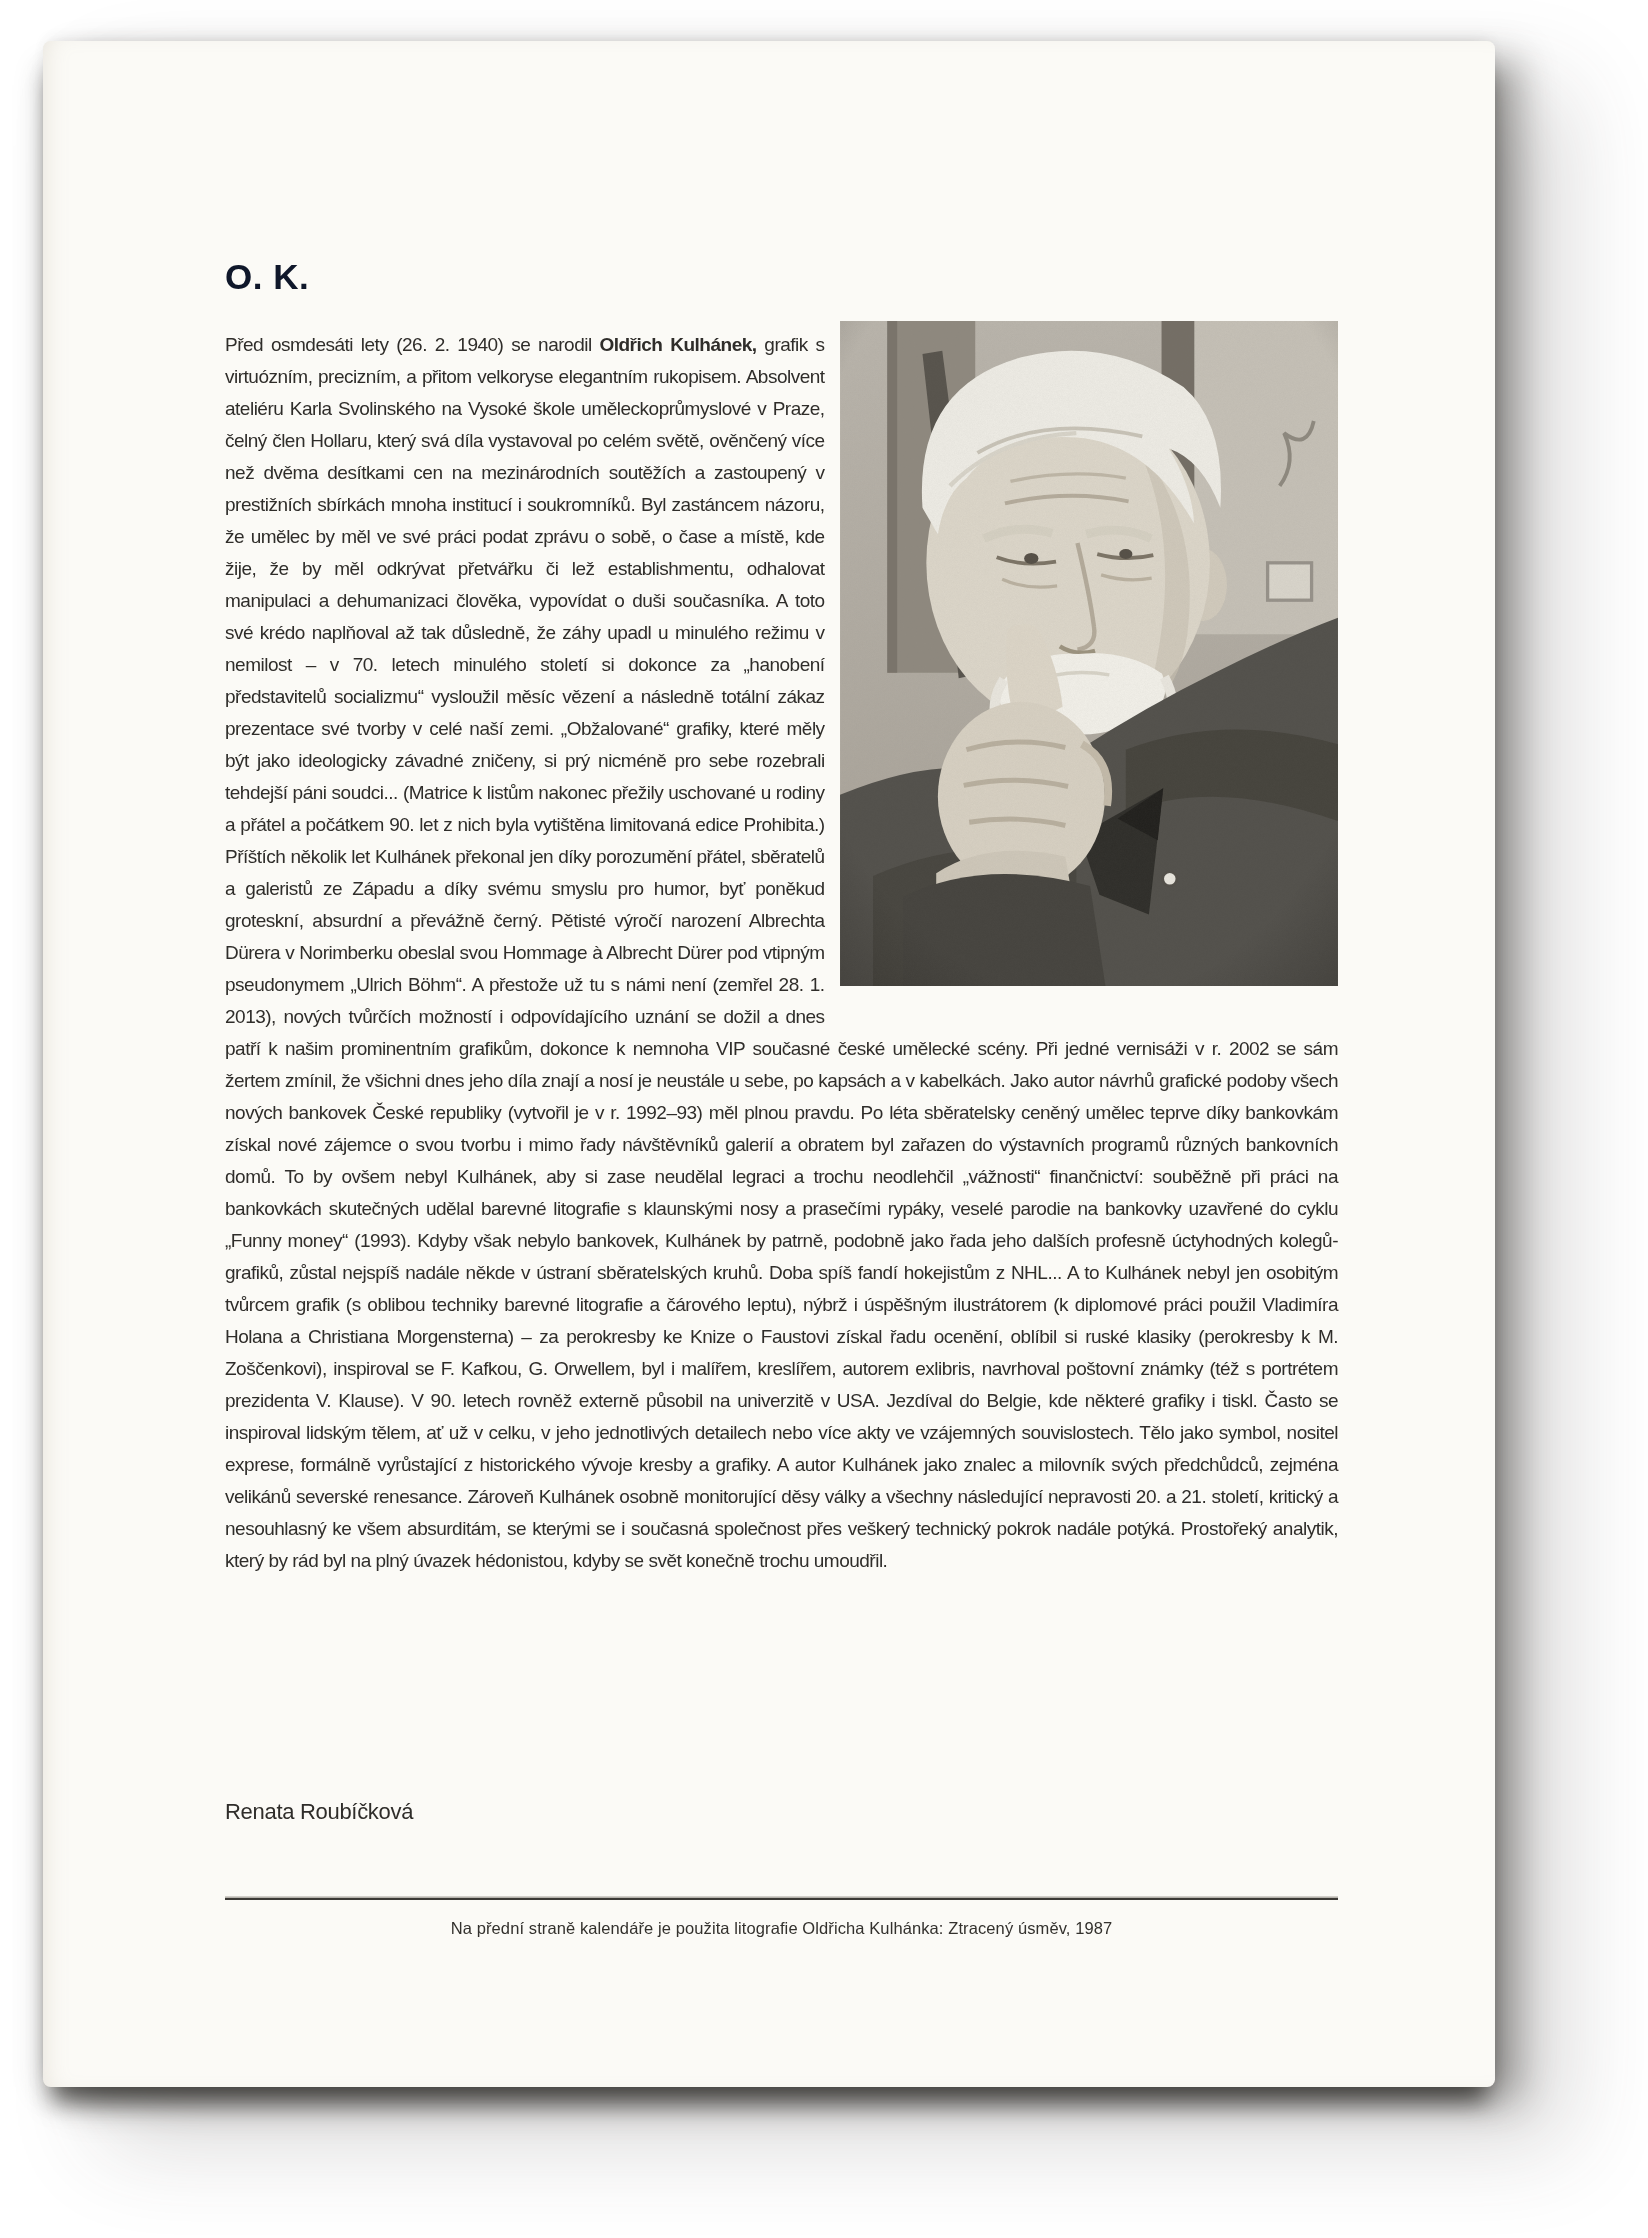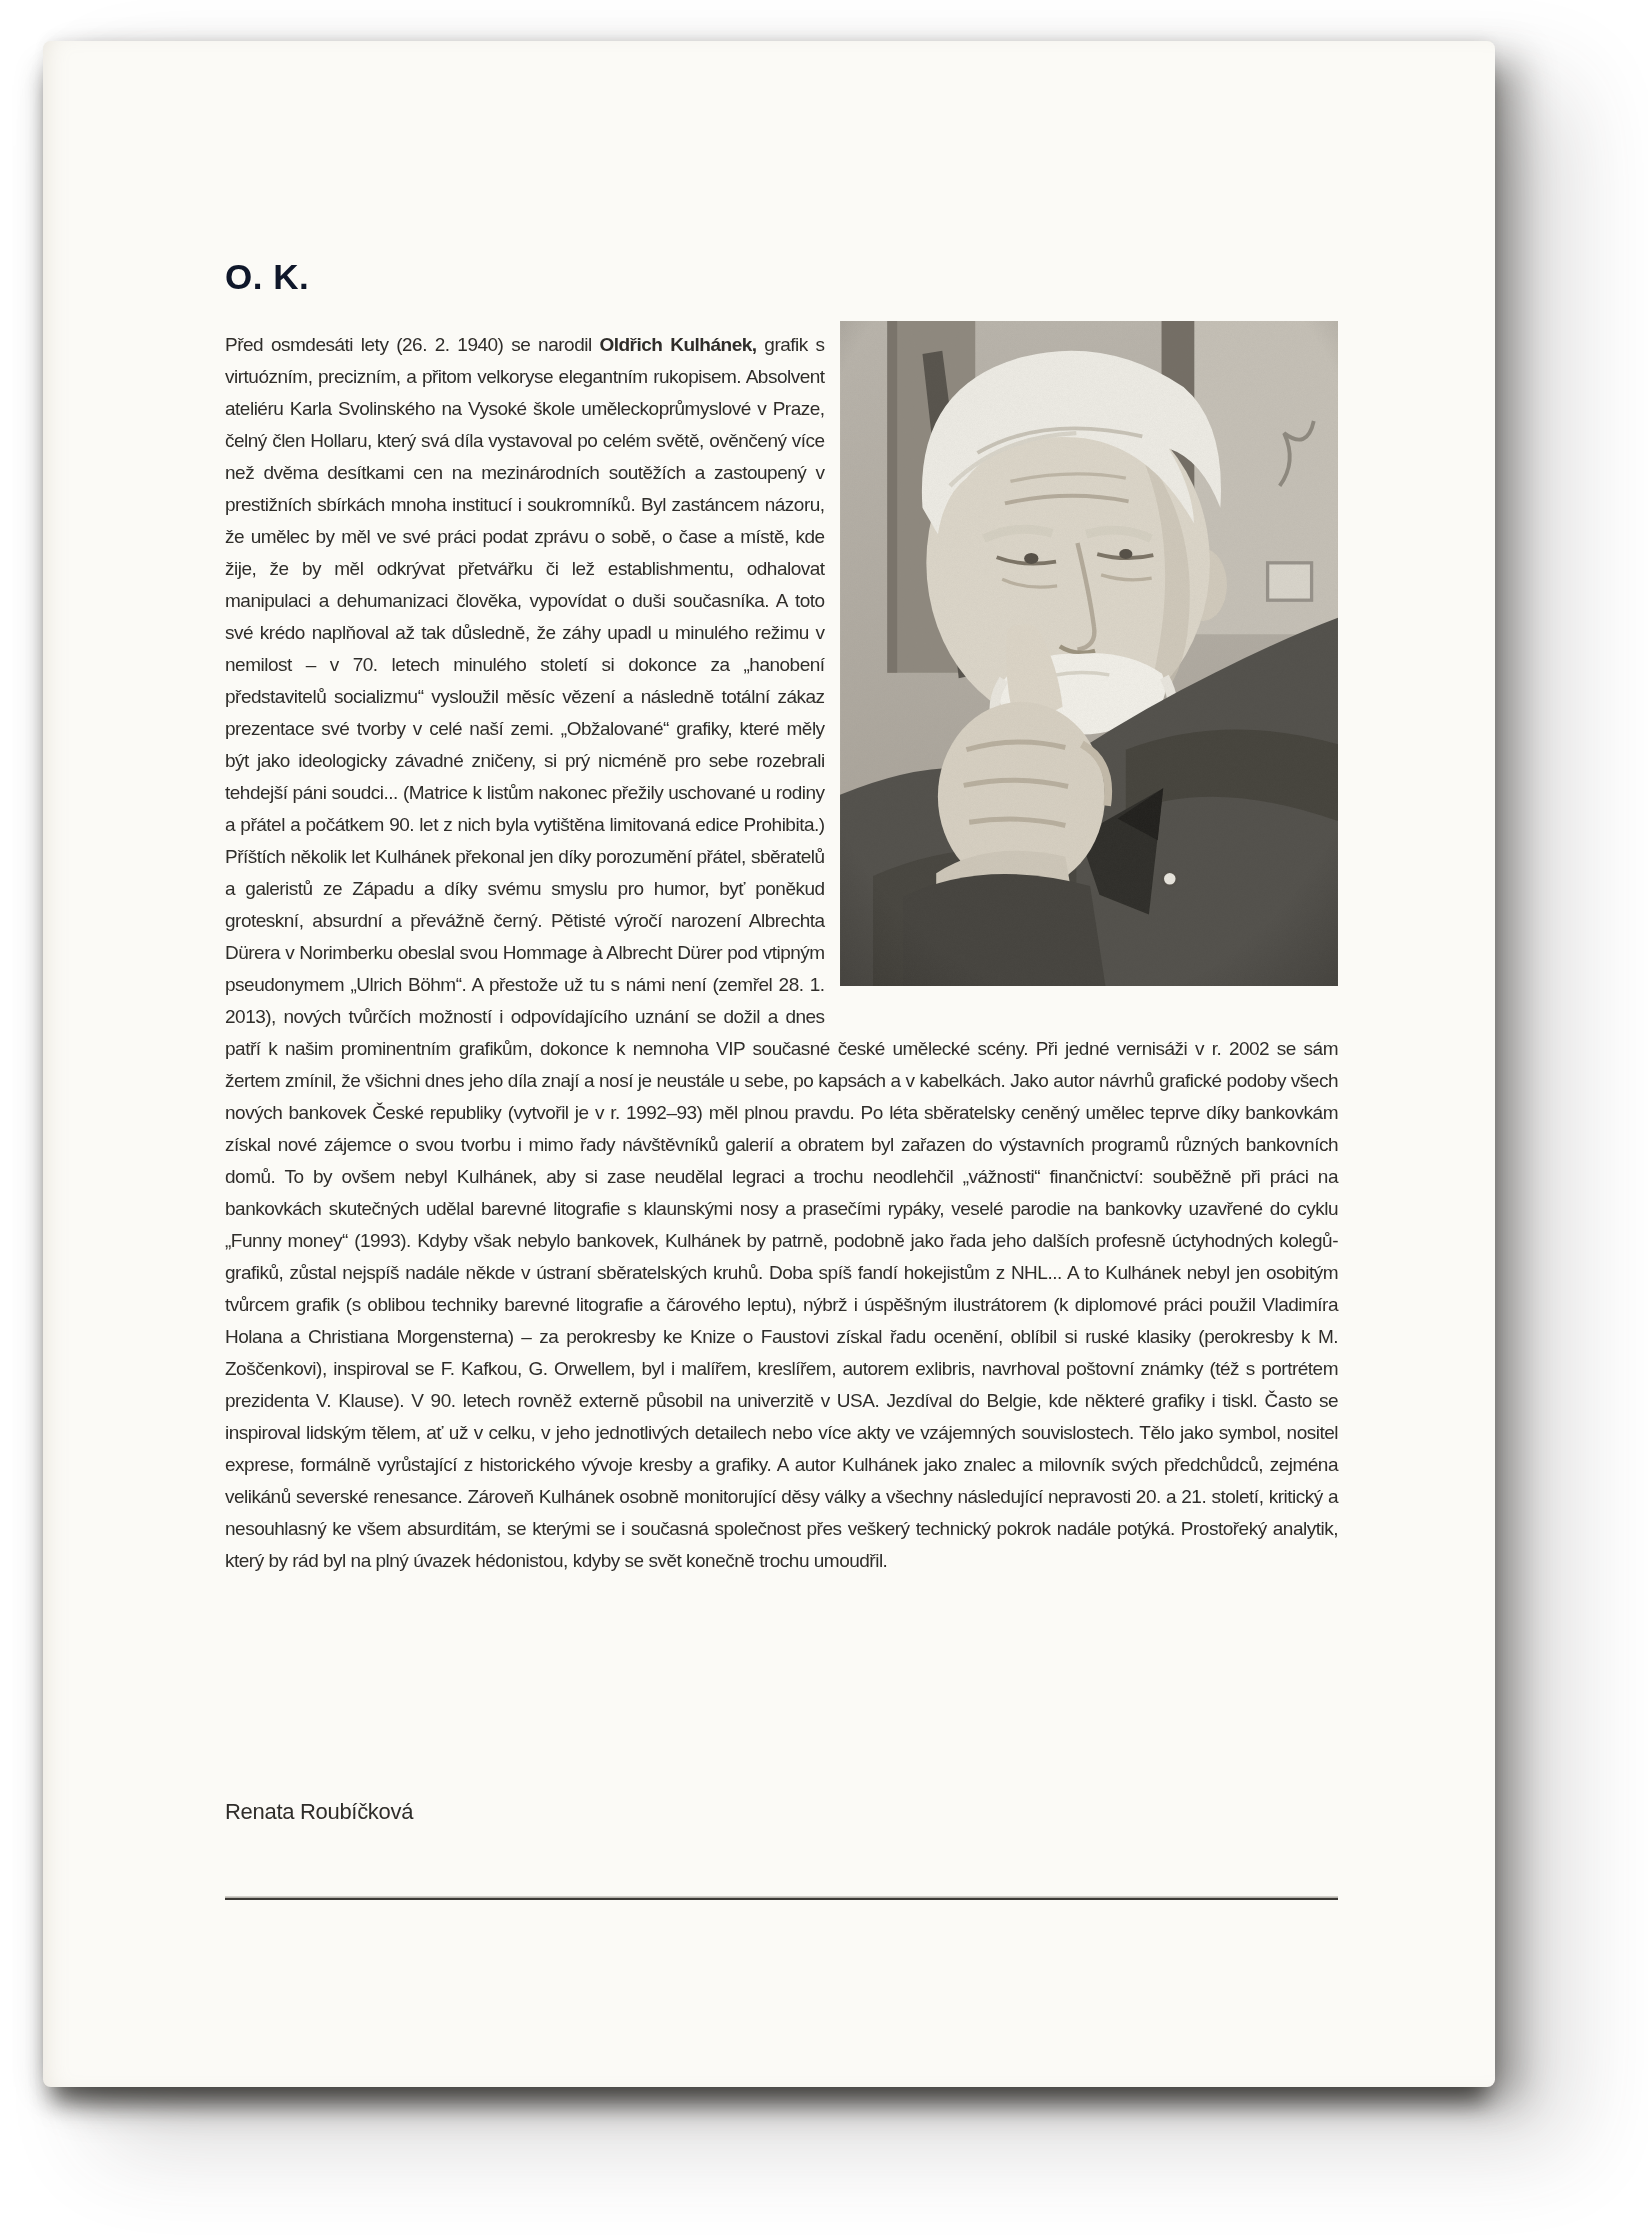--- a/index.html
+++ b/index.html
@@ -186,16 +186,17 @@
         </svg>
       </span><span>Před osmdesáti lety (26. 2. 1940) se narodil</span>
       <b>Oldřich Kulhánek,</b>
       <span>grafik s virtuózním, precizním, a přitom velkoryse elegantním rukopisem. Absolvent ateliéru Karla Svolinského na Vysoké škole uměleckoprůmyslové v Praze, čelný člen Hollaru, který svá díla vystavoval po celém světě, ověnčený více než dvěma desítkami cen na mezinárodních soutěžích a zastoupený v prestižních sbírkách mnoha institucí i soukromníků. Byl zastáncem názoru, že umělec by měl ve své práci podat zprávu o sobě, o čase a místě, kde žije, že by měl odkrývat přetvářku či lež establishmentu, odhalovat manipulaci a dehumanizaci člověka, vypovídat o duši současníka. A toto své krédo naplňoval až tak důsledně, že záhy upadl u minulého režimu v nemilost – v 70. letech minulého století si dokonce za „hanobení představitelů socializmu“ vysloužil měsíc vězení a následně totální zákaz prezentace své tvorby v celé naší zemi. „Obžalované“ grafiky, které měly být jako ideologicky závadné zničeny, si prý nicméně pro sebe rozebrali tehdejší páni soudci... (Matrice k listům nakonec přežily uschované u rodiny a přátel a počátkem 90. let z nich byla vytištěna limitovaná edice Prohibita.) Příštích několik let Kulhánek překonal jen díky porozumění přátel, sběratelů a galeristů ze Západu a díky svému smyslu pro humor, byť poněkud groteskní, absurdní a převážně černý. Pětisté výročí narození Albrechta Dürera v Norimberku obeslal svou Hommage à Albrecht Dürer pod vtipným pseudonymem „Ulrich Böhm“. A přestože už tu s námi není (zemřel 28. 1. 2013), nových tvůrčích možností i odpovídajícího uznání se dožil a dnes patří k našim prominentním grafikům, dokonce k nemnoha VIP současné české umělecké scény. Při jedné vernisáži v r. 2002 se sám žertem zmínil, že všichni dnes jeho díla znají a nosí je neustále u sebe, po kapsách a v kabelkách. Jako autor návrhů grafické podoby všech nových bankovek České republiky (vytvořil je v r. 1992–93) měl plnou pravdu. Po léta sběratelsky ceněný umělec teprve díky bankovkám získal nové zájemce o svou tvorbu i mimo řady návštěvníků galerií a obratem byl zařazen do výstavních programů různých bankovních domů. To by ovšem nebyl Kulhánek, aby si zase neudělal legraci a trochu neodlehčil „vážnosti“ finančnictví: souběžně při práci na bankovkách skutečných udělal barevné litografie s klaunskými nosy a prasečími rypáky, veselé parodie na bankovky uzavřené do cyklu „Funny money“ (1993). Kdyby však nebylo bankovek, Kulhánek by patrně, podobně jako řada jeho dalších profesně úctyhodných kolegů-grafiků, zůstal nejspíš nadále někde v ústraní sběratelských kruhů. Doba spíš fandí hokejistům z NHL... A to Kulhánek nebyl jen osobitým tvůrcem grafik (s oblibou techniky barevné litografie a čárového leptu), nýbrž i úspěšným ilustrátorem (k diplomové práci použil Vladimíra Holana a Christiana Morgensterna) – za perokresby ke Knize o Faustovi získal řadu ocenění, oblíbil si ruské klasiky (perokresby k M. Zoščenkovi), inspiroval se F. Kafkou, G. Orwellem, byl i malířem, kreslířem, autorem exlibris, navrhoval poštovní známky (též s portrétem prezidenta V. Klause). V 90. letech rovněž externě působil na univerzitě v USA. Jezdíval do Belgie, kde některé grafiky i tiskl. Často se inspiroval lidským tělem, ať už v celku, v jeho jednotlivých detailech nebo více akty ve vzájemných souvislostech. Tělo jako symbol, nositel exprese, formálně vyrůstající z historického vývoje kresby a grafiky. A autor Kulhánek jako znalec a milovník svých předchůdců, zejména velikánů severské renesance. Zároveň Kulhánek osobně monitorující děsy války a všechny následující nepravosti 20. a 21. století, kritický a nesouhlasný ke všem absurditám, se kterými se i současná společnost přes veškerý technický pokrok nadále potýká. Prostořeký analytik, který by rád byl na plný úvazek hédonistou, kdyby se svět konečně trochu umoudřil.</span>
     </div>
 
     <div class="byline">Renata Roubíčková</div>
 
     <div class="rule"></div>
 
+    <div class="footnote">Na přední straně kalendáře je použita litografie Oldřicha Kulhánka: Ztracený úsměv, 1987</div>
 
   </div>
 </div>
 
 
 </body></html>

